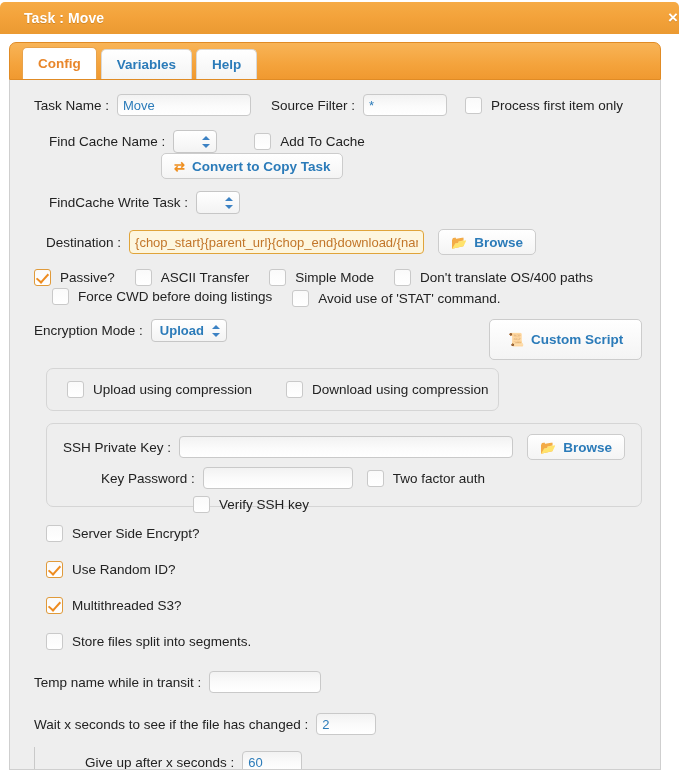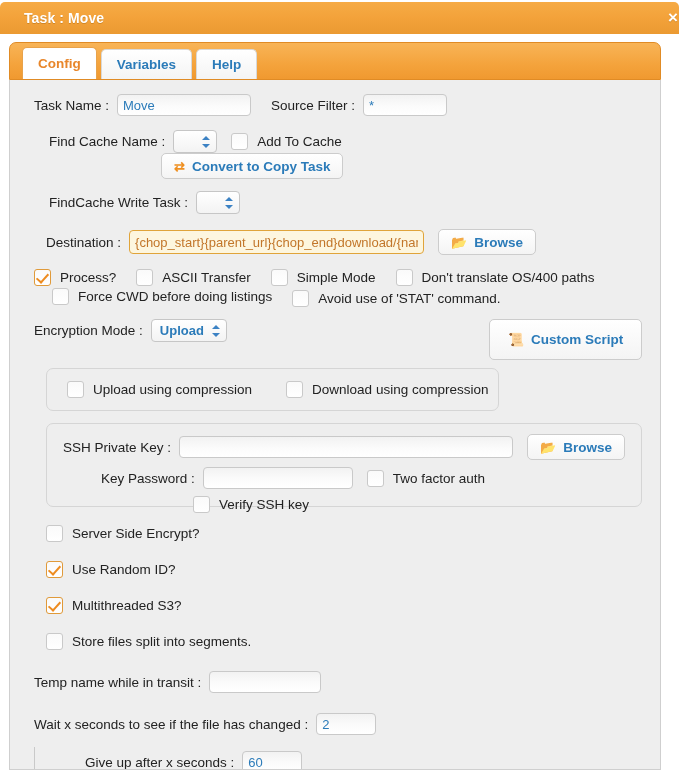--- a/index.html
+++ b/index.html
@@ -199,29 +199,33 @@
   </div>
 
   <div class="panel">
     <div class="panel-inner">
 
       <div class="row" style="margin: 4px 0 0 12px;">
         <span class="lbl">Task Name :</span>
         <input type="text" style="width: 134px; margin-left: 8px;" value="Move">
         <span class="lbl" style="margin-left:20px;">Source Filter :</span>
         <input type="text" style="width: 84px; margin-left: 8px;" value="*">
+        <span class="cb-wrap" style="margin-left:18px;">
+          <span class="cb"></span>
+          <span class="cb-lbl">Process first item only</span>
+        </span>
       </div>
 
       <div class="row" style="margin: 14px 0 0 12px;">
         <span class="lbl" style="margin-left:15px;">Find Cache Name :</span>
         <span class="sel" style="margin-left:8px; min-width:44px;">
           <span></span>
           <span class="arrows"></span>
         </span>
-        <span class="cb-wrap" style="margin-left:14px;">
+        <span class="cb-wrap" style="margin-left:37px;">
           <span class="cb"></span>
           <span class="cb-lbl">Add To Cache</span>
         </span>
         <span class="btn" style="margin-left:127px;">
           <span class="ic">⇄</span>
           <span>Convert to Copy Task</span>
         </span>
       </div>
 
       <div class="row" style="margin: 12px 0 0 12px;">
@@ -237,21 +241,21 @@
         <input type="text" class="dest-input" style="width: 295px; height: 24px; margin-left: 8px;" value="{chop_start}{parent_url}{chop_end}download/{name}">
         <span class="btn" style="margin-left:14px;">
           <span class="ic">📂</span>
           <span>Browse</span>
         </span>
       </div>
 
       <div class="row" style="margin: 14px 0 0 12px; max-width:628px;">
         <span class="cb-wrap">
           <span class="cb checked"></span>
-          <span class="cb-lbl">Process?</span>
+          <span class="cb-lbl">Passive?</span>
         </span>
         <span class="cb-wrap" style="margin-left:20px;">
           <span class="cb"></span>
           <span class="cb-lbl">ASCII Transfer</span>
         </span>
         <span class="cb-wrap" style="margin-left:20px;">
           <span class="cb"></span>
           <span class="cb-lbl">Simple Mode</span>
         </span>
         <span class="cb-wrap" style="margin-left:20px;">

